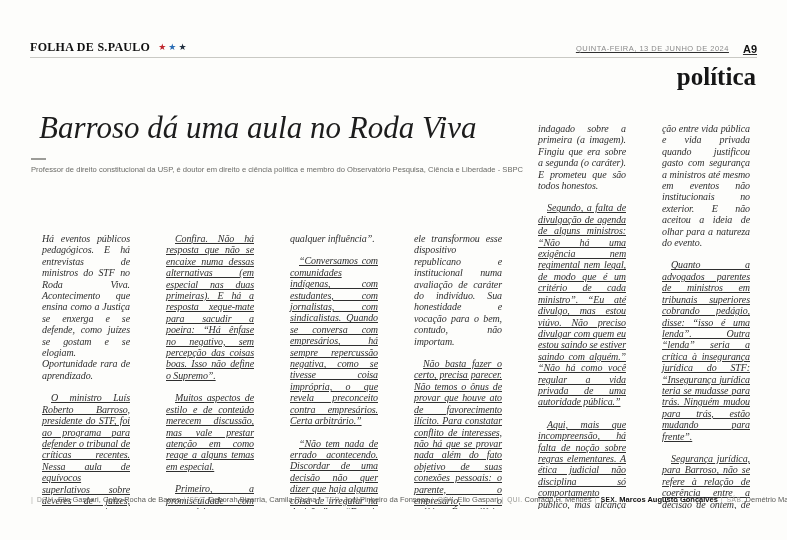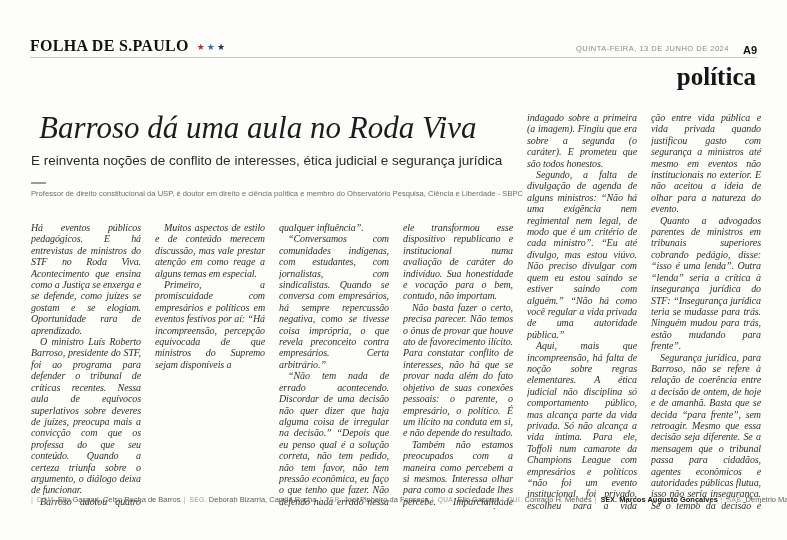--- a/index.html
+++ b/index.html
@@ -3,43 +3,43 @@
 <meta charset="utf-8">
 <style>
   html,body{margin:0;padding:0;}
   body{
     width:787px;height:540px;position:relative;overflow:hidden;
     background:#fdfdfb;color:#2f2f2f;
     font-family:"Liberation Serif", serif;
   }
   
   .masthead{position:absolute;left:30px;right:30px;top:37px;display:flex;justify-content:space-between;align-items:baseline;}
-  .brand{font-family:"Liberation Serif",serif;font-weight:700;font-size:16px;letter-spacing:.3px;color:#111;}
+  .brand{font-family:"Liberation Serif",serif;font-weight:700;font-size:12px;letter-spacing:.3px;color:#111;}
   .stars{display:inline-block;margin-left:6px;}
   .star{font-size:9px;margin-left:2px;vertical-align:1px;}
-  .mast-right{display:flex;align-items:flex-start;}
+  .mast-right{display:flex;align-items:center;text-decoration:underline;}
   .edition-date{font-family:"Liberation Sans",sans-serif;font-size:7.5px;letter-spacing:.5px;color:#8a8a8a;text-transform:uppercase;}
   .page-number{font-family:"Liberation Sans",sans-serif;font-weight:700;font-size:11px;color:#111;margin-left:14px;}
   .rule{position:absolute;left:30px;right:30px;top:57px;height:1px;background:#c9c9c4;}
   
   .section-title{position:absolute;top:63px;right:31px;font-family:"Liberation Serif",serif;font-weight:700;font-size:25px;color:#161616;}
   
   .article-head{position:absolute;left:31px;top:103px;width:494px;}
   .headline{font-family:"Liberation Serif",serif;font-style:italic;font-weight:500;font-size:31px;line-height:1.08;color:#1c1c1c;margin:8px;}
   .subheadline{font-family:"Liberation Sans",sans-serif;font-size:13.5px;color:#2b2b2b;margin-top:9px;}
   .byline-dash{width:15px;height:2px;background:#9c9c98;margin-top:14px;}
   .author-name{font-family:"Liberation Serif",serif;font-style:italic;font-weight:700;font-size:13.5px;margin-top:5px;}
   .author-bio{font-family:"Liberation Sans",sans-serif;font-size:7.6px;color:#6b6b67;margin-top:5px;white-space:nowrap;}
   
   .col{position:absolute;width:110px;overflow:hidden;
     font-family:"Liberation Serif",serif;font-style:italic;
     font-size:10px;line-height:11.4px;color:#2f2f2f;text-align:justify;
     letter-spacing:-0.1px;}
-  .col p{margin:0;}
-  .col p.ind{text-indent:9px;}
+  .col p{margin:11px;}
+  .col p.ind{text-indent:9px;text-decoration:underline;}
   #col1{left:31px;top:222px;height:287px;}
   #col2{left:155px;top:222px;height:287px;}
   #col3{left:279px;top:222px;height:287px;}
   #col4{left:403px;top:222px;height:287px;}
   #col5{left:527px;top:112px;height:397px;}
   #col6{left:651px;top:112px;height:397px;}
   
   .footer{position:absolute;left:31px;right:20px;top:495px;font-family:"Liberation Sans",sans-serif;font-size:7.5px;color:#6e6e6a;white-space:nowrap;}
   .fitem{margin-right:3px;}
   .fitem::before{content:"|";color:#b5b5b0;margin-right:4px;}
@@ -58,31 +58,31 @@
     <span class="edition-date">QUINTA-FEIRA, 13 DE JUNHO DE 2024</span>
     <span class="page-number">A9</span>
   </div>
 </div>
 <div class="rule"></div>
 
 <div class="section-title">política</div>
 
 <div class="article-head">
   <h1 class="headline">Barroso dá uma aula no Roda Viva</h1>
-  <div class="subheadline">E reinventa noções de conflito de interesses, ética judicial e segurança jurídica</div>
   <div class="byline-dash"></div>
   <div class="author-bio">Professor de direito constitucional da USP, é doutor em direito e ciência política e membro do Observatório Pesquisa, Ciência e Liberdade - SBPC</div>
 </div>
 
 <div class="col" id="col1">
     <p>Há eventos públicos pedagógicos. E há entrevistas de ministros do STF no Roda Viva. Acontecimento que ensina como a Justiça se enxerga e se defende, como juízes se gostam e se elogiam. Oportunidade rara de aprendizado.</p>
     <p class="ind">O ministro Luís Roberto Barroso, presidente do STF, foi ao programa para defender o tribunal de críticas recentes. Nessa aula de equívocos superlativos sobre deveres de juízes, preocupa mais a convicção com que os professa do que seu conteúdo. Quando a certeza triunfa sobre o argumento, o diálogo deixa de funcionar.</p>
     <p class="ind">Barroso adotou quatro tipos de resposta: o Supremo está certo, a crítica está errada, viciada na incompreensão e na implicância; o tribunal er-</p>
   </div>
 <div class="col" id="col2">
+    <p class="ind">Confira. Não há resposta que não se encaixe numa dessas alternativas (em especial nas duas primeiras). E há a resposta xeque-mate para sacudir a poeira: “Há ênfase no negativo, sem percepção das coisas boas. Isso não define o Supremo”.</p>
     <p class="ind">Muitos aspectos de estilo e de conteúdo merecem discussão, mas vale prestar atenção em como reage a alguns temas em especial.</p>
     <p class="ind">Primeiro, a promiscuidade com empresários e políticos em eventos festivos por aí: “Há incompreensão, percepção equivocada de que ministros do Supremo sejam disponíveis a</p>
   </div>
 <div class="col" id="col3">
     <p>qualquer influência”.</p>
     <p class="ind">“Conversamos com comunidades indígenas, com estudantes, com jornalistas, com sindicalistas. Quando se conversa com empresários, há sempre repercussão negativa, como se tivesse coisa imprópria, o que revela preconceito contra empresários. Certa arbitrário.”</p>
     <p class="ind">“Não tem nada de errado acontecendo. Discordar de uma decisão não quer dizer que haja alguma coisa de irregular na decisão.” “Depois que eu penso qual é a solução correta, não tem pedido, não tem favor, não tem pressão econômica, eu faço o que tenho que fazer. Não defendo nada errado nessa vida. Se estiver errado, sou contra.”</p>
   </div>
 <div class="col" id="col4">
     <p>ele transformou esse dispositivo republicano e institucional numa avaliação de caráter do indivíduo. Sua honestidade e vocação para o bem, contudo, não importam.</p>

